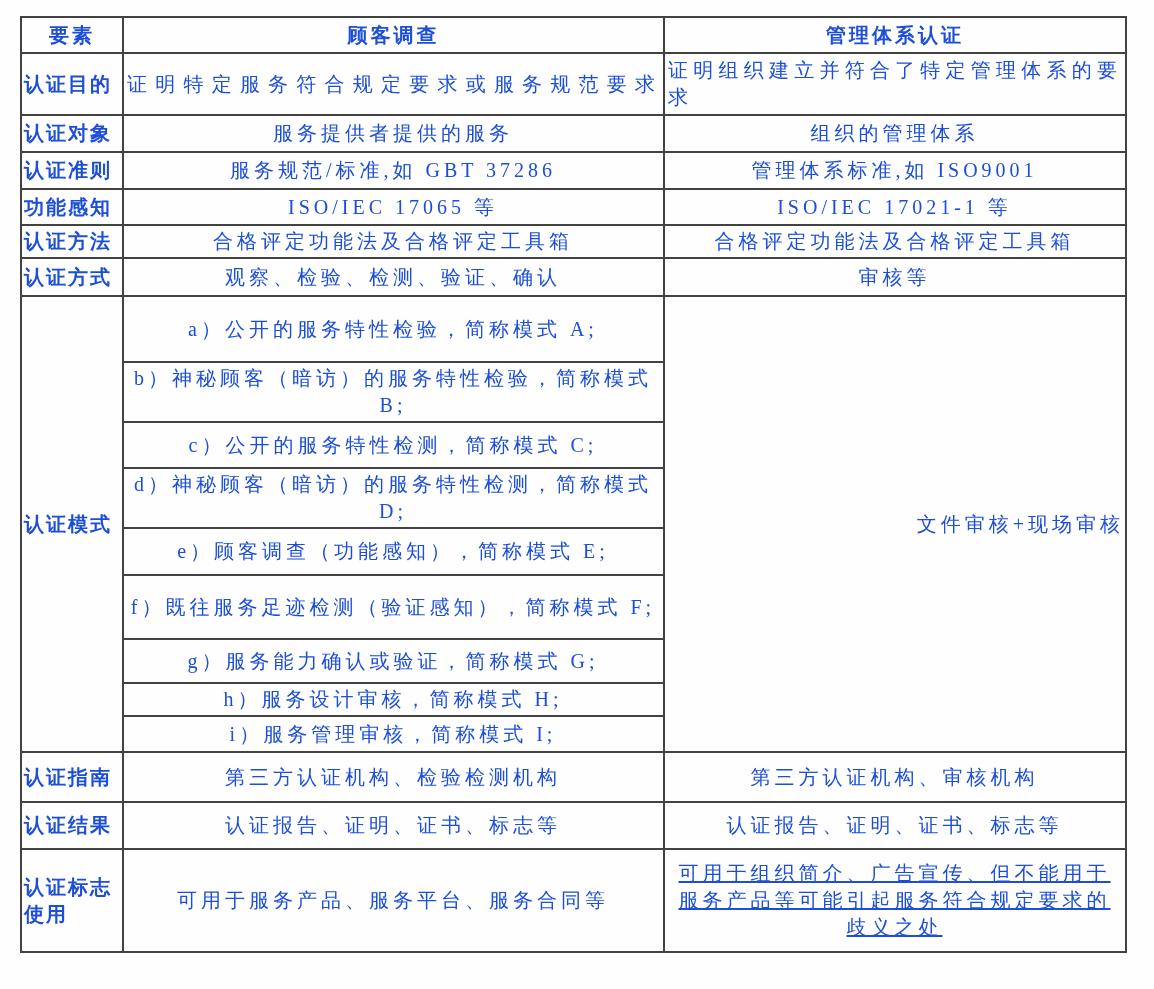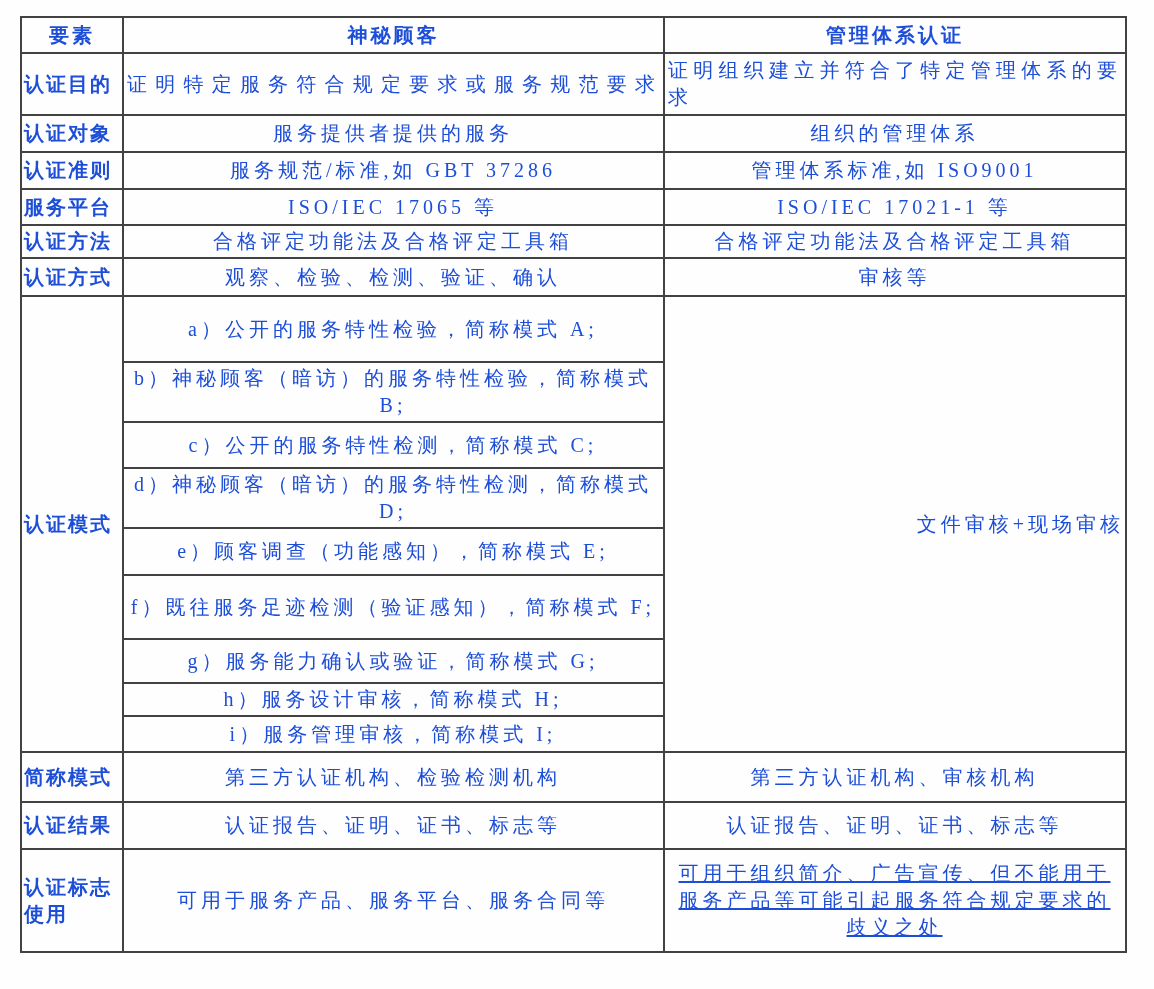--- a/index.html
+++ b/index.html
@@ -77,21 +77,21 @@
   <table class="cmp">
     <colgroup>
       <col style="width:102px">
       <col style="width:541px">
       <col style="width:462px">
     </colgroup>
 
     <tbody>
         <tr style="height:36px">
       <th>要素</th>
-      <th>神秘顾客</th>
+      <th>顾客调查</th>
       <th>管理体系认证</th>
     </tr>
 
     <tr style="height:62px">
       <td class="lbl">认证目的</td>
       <td class="cnt stretch">证明特定服务符合规定要求或服务规范要求</td>
       <td class="cnt stretch">证明组织建立并符合了特定管理体系的要求</td>
     </tr>
 
     <tr style="height:37px">
@@ -100,21 +100,21 @@
       <td class="cnt">组织的管理体系</td>
     </tr>
 
     <tr style="height:37px">
       <td class="lbl">认证准则</td>
       <td class="cnt">服务规范/标准,如 GBT 37286</td>
       <td class="cnt">管理体系标准,如 ISO9001</td>
     </tr>
 
     <tr style="height:36px">
-      <td class="lbl">服务平台</td>
+      <td class="lbl">功能感知</td>
       <td class="cnt">ISO/IEC 17065 等</td>
       <td class="cnt">ISO/IEC 17021-1 等</td>
     </tr>
 
     <tr style="height:33px">
       <td class="lbl">认证方法</td>
       <td class="cnt">合格评定功能法及合格评定工具箱</td>
       <td class="cnt">合格评定功能法及合格评定工具箱</td>
     </tr>
 
@@ -148,21 +148,21 @@
       <td class="cnt">g）服务能力确认或验证，简称模式 G;</td>
     </tr>
     <tr style="height:31px">
       <td class="cnt">h）服务设计审核，简称模式 H;</td>
     </tr>
     <tr style="height:36px">
       <td class="cnt">i）服务管理审核，简称模式 I;</td>
     </tr>
 
     <tr style="height:50px">
-      <td class="lbl">简称模式</td>
+      <td class="lbl">认证指南</td>
       <td class="cnt">第三方认证机构、检验检测机构</td>
       <td class="cnt">第三方认证机构、审核机构</td>
     </tr>
 
     <tr style="height:47px">
       <td class="lbl">认证结果</td>
       <td class="cnt">认证报告、证明、证书、标志等</td>
       <td class="cnt">认证报告、证明、证书、标志等</td>
     </tr>
 

